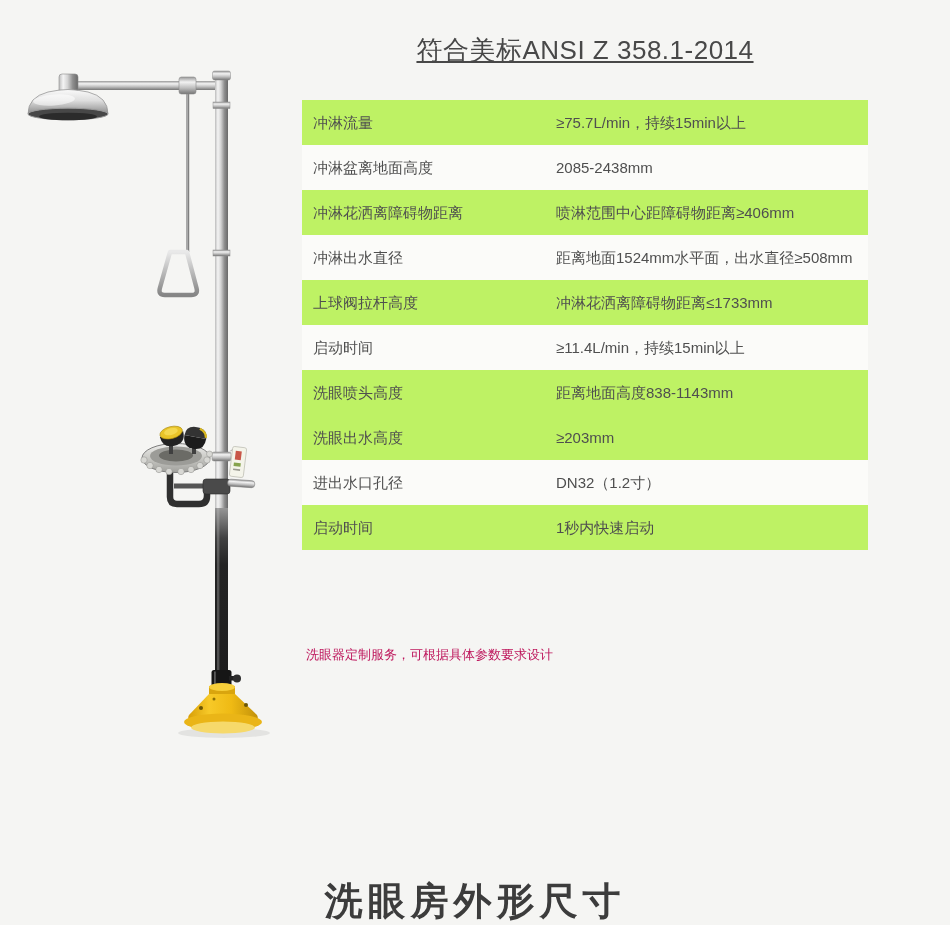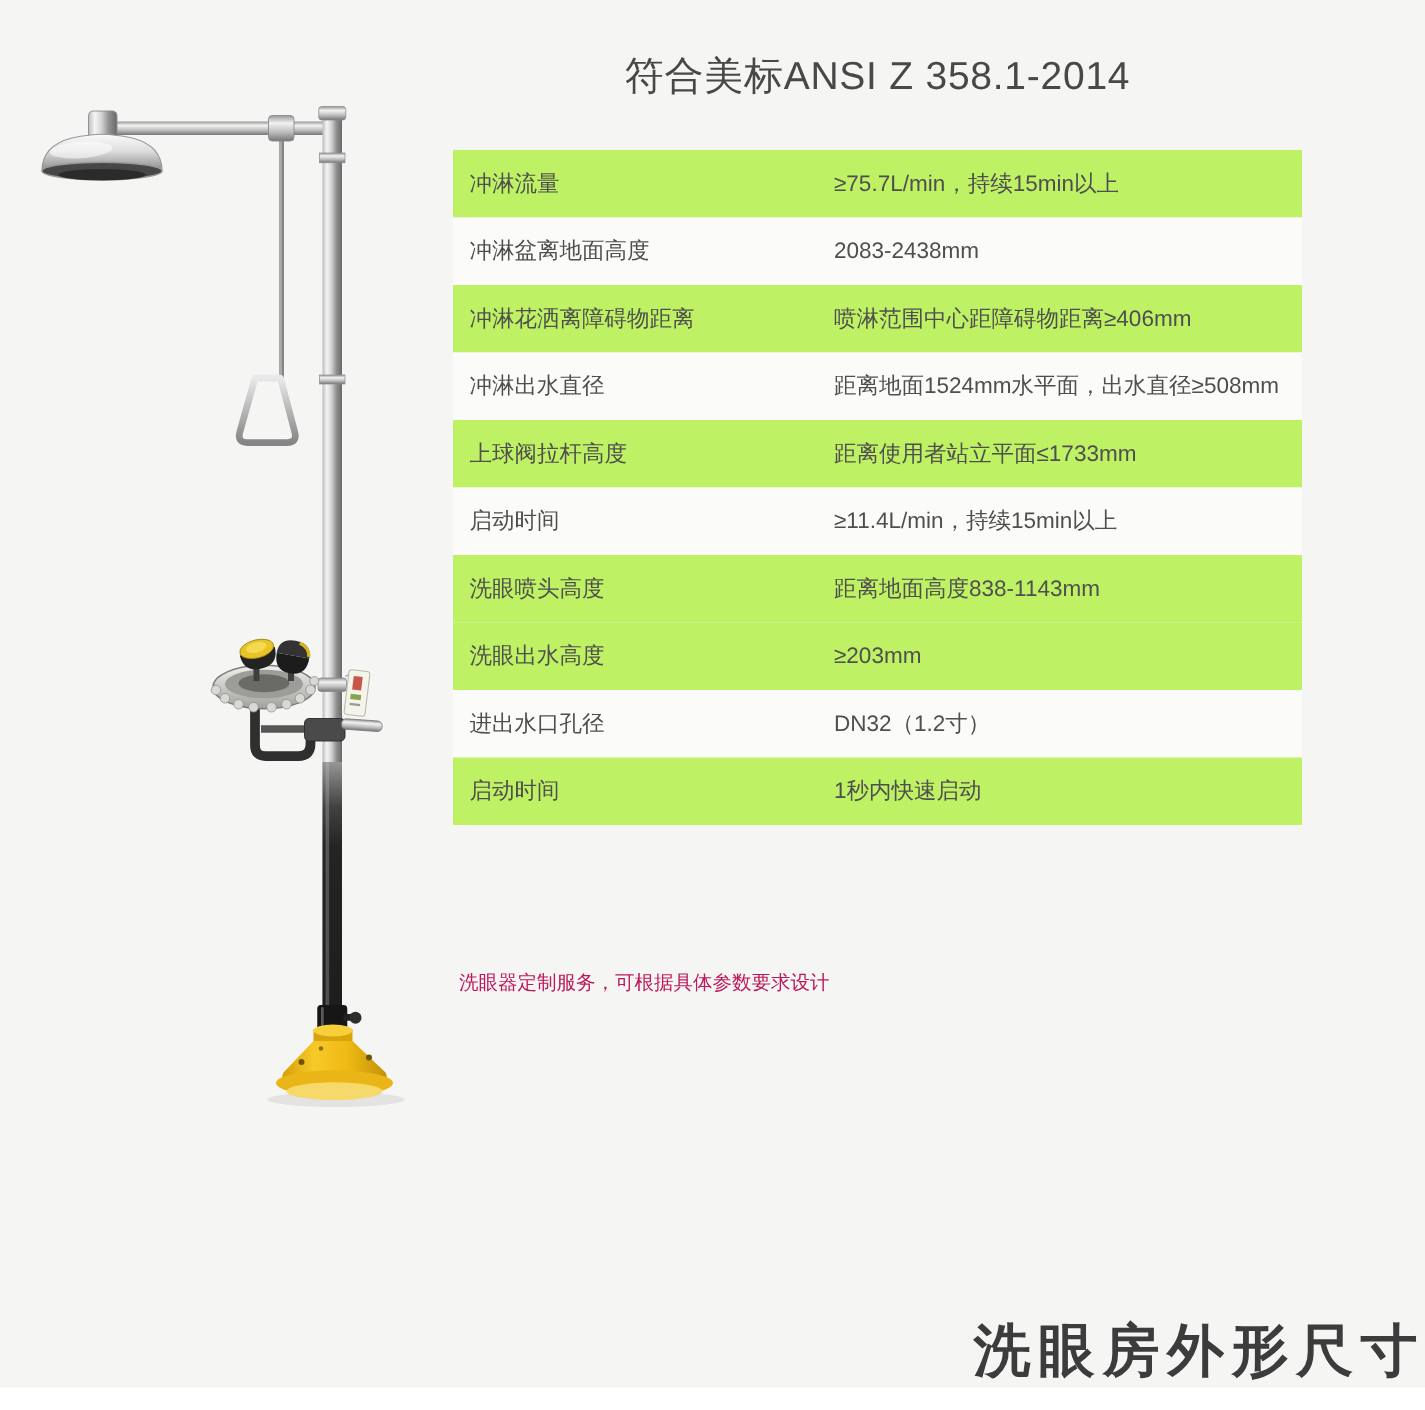--- a/index.html
+++ b/index.html
@@ -4,35 +4,35 @@
 <style>
   * { margin:0; padding:0; box-sizing:border-box; }
   html,body { width:950px; height:940px; background:#ffffff; overflow:hidden;
               font-family:"Liberation Sans","DejaVu Sans",sans-serif; }
   .page { position:relative; width:950px; height:940px; background:#ffffff; }
   .main-section { position:absolute; left:0; top:0; width:950px; height:925px; background:#f5f5f3; }
 
   .product-figure { position:absolute; left:0; top:0; width:300px; height:760px; }
 
   .compliance-title { position:absolute; left:302px; top:33px; width:566px;
-        text-align:center; font-size:26px; color:#484848; letter-spacing:0.5px; }
+        text-align:center; font-size:26px; color:#484848; letter-spacing:0.5px;text-decoration:underline; }
 
   .spec-table { position:absolute; left:302px; top:100px; width:566px; }
   .spec-row { position:relative; width:566px; height:45px; }
   .spec-row.gray  { background:#bef264; }
   .spec-row.light { background:#fbfbf9; }
   .spec-label { position:absolute; left:11px; top:0; height:45px; line-height:45px;
         font-size:15px; color:#4f4f4f; white-space:nowrap; }
   .spec-value { position:absolute; left:254px; top:0; height:45px; line-height:45px;
         font-size:15px; color:#4f4f4f; white-space:nowrap; }
 
   .custom-note { position:absolute; left:306px; top:646px; font-size:13px;
         color:#be185d; white-space:nowrap; }
 
-  .section-heading { position:absolute; left:0; top:880px; width:950px; text-align:right;
+  .section-heading { position:absolute; left:0; top:880px; width:950px; text-align:center;
         font-size:38px; line-height:42px; font-weight:700; color:#3c3c3c; letter-spacing:5px; }
 
   .bottom-strip { position:absolute; left:0; top:925px; width:950px; height:15px; background:#ffffff; }
 </style>
 </head>
 <body>
 
 <div class="page">
   <div class="main-section">
 
@@ -178,33 +178,33 @@
 
     <div class="compliance-title">符合美标ANSI Z 358.1-2014</div>
 
     <div class="spec-table">
       <div class="spec-row gray">
         <span class="spec-label">冲淋流量</span>
         <span class="spec-value">≥75.7L/min，持续15min以上</span>
       </div>
       <div class="spec-row light">
         <span class="spec-label">冲淋盆离地面高度</span>
-        <span class="spec-value">2083-2438mm</span>
+        <span class="spec-value">2085-2438mm</span>
       </div>
       <div class="spec-row gray">
         <span class="spec-label">冲淋花洒离障碍物距离</span>
         <span class="spec-value">喷淋范围中心距障碍物距离≥406mm</span>
       </div>
       <div class="spec-row light">
         <span class="spec-label">冲淋出水直径</span>
         <span class="spec-value">距离地面1524mm水平面，出水直径≥508mm</span>
       </div>
       <div class="spec-row gray">
         <span class="spec-label">上球阀拉杆高度</span>
-        <span class="spec-value">距离使用者站立平面≤1733mm</span>
+        <span class="spec-value">冲淋花洒离障碍物距离≤1733mm</span>
       </div>
       <div class="spec-row light">
         <span class="spec-label">启动时间</span>
         <span class="spec-value">≥11.4L/min，持续15min以上</span>
       </div>
       <div class="spec-row gray">
         <span class="spec-label">洗眼喷头高度</span>
         <span class="spec-value">距离地面高度838-1143mm</span>
       </div>
       <div class="spec-row gray">

